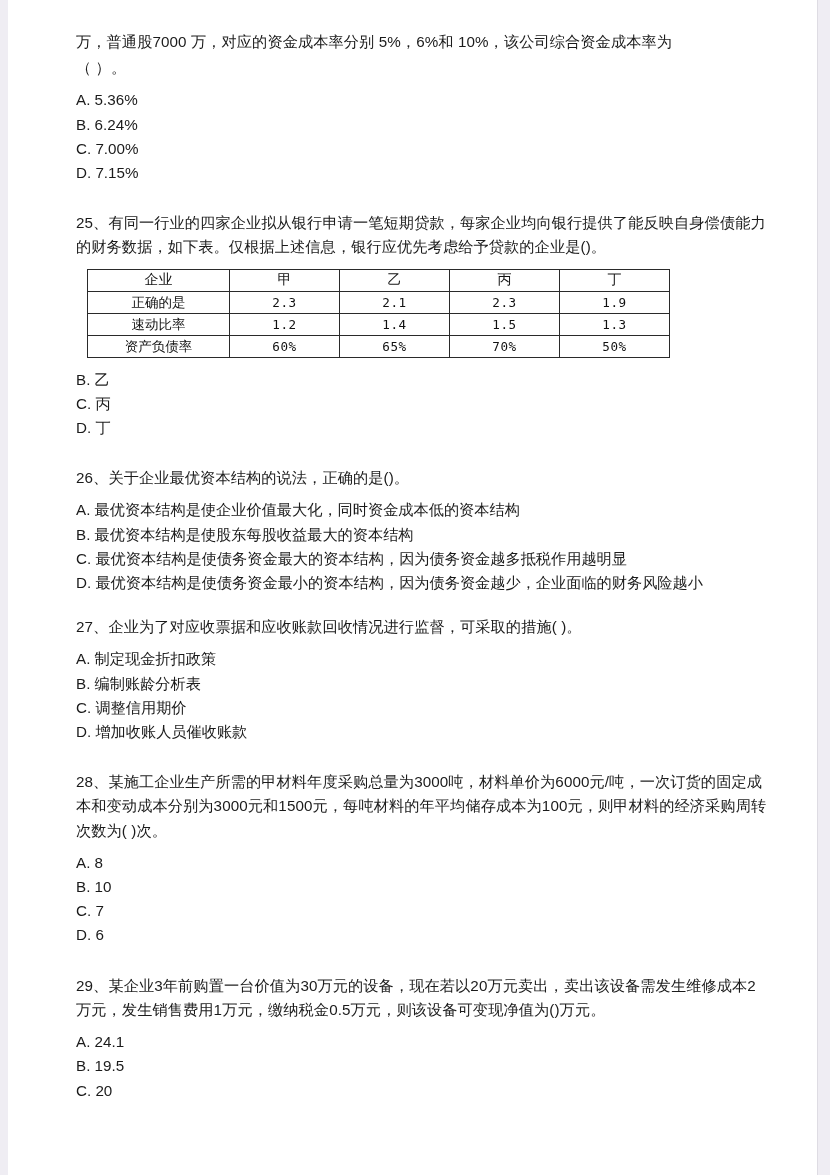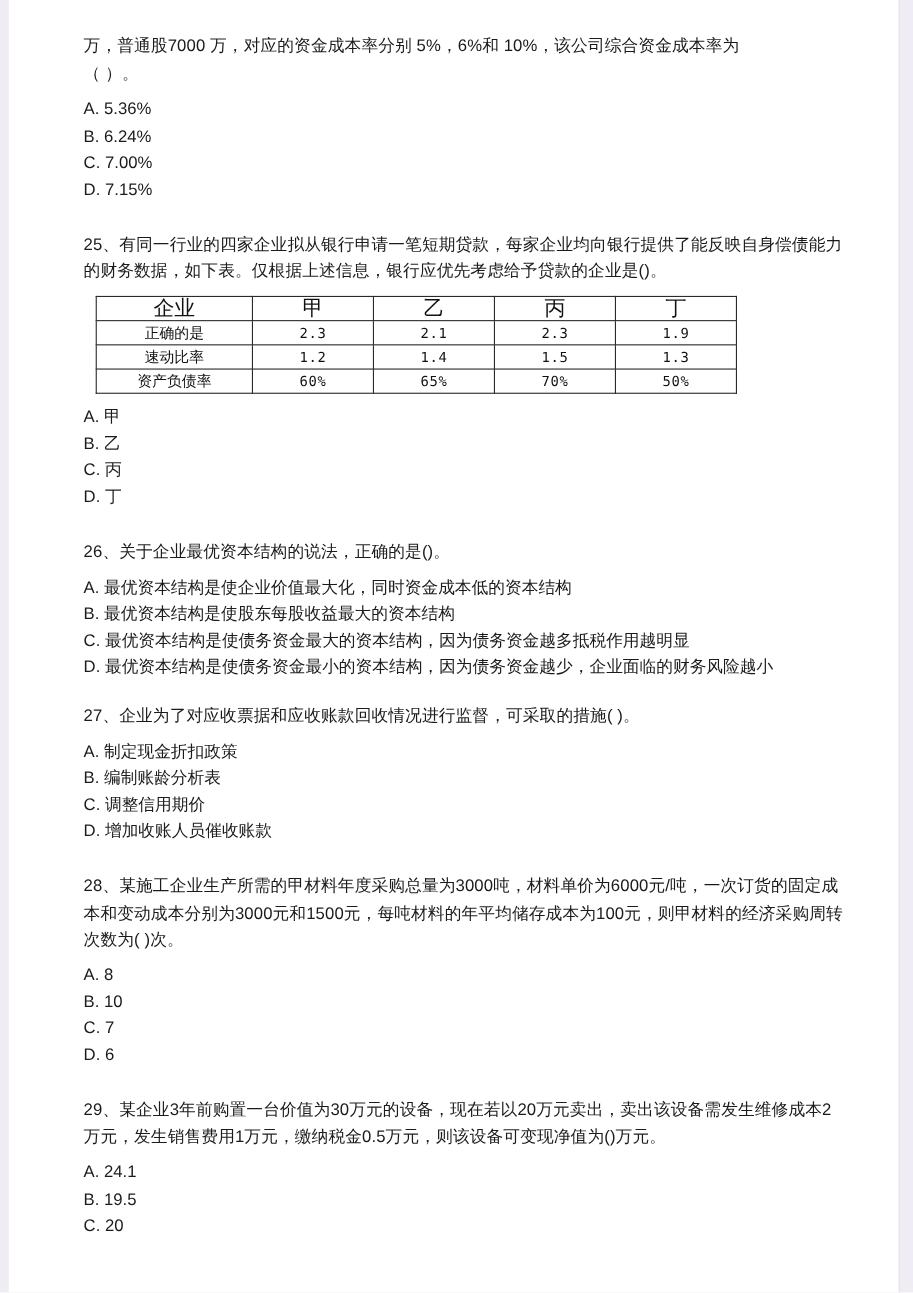--- a/index.html
+++ b/index.html
@@ -90,22 +90,22 @@
   table.ratio-table td.label-col {
     width: 137px;
   }
   table.ratio-table td.data-col {
     width: 105px;
     font-family: "DejaVu Sans Mono", "Liberation Mono", monospace;
     font-size: 12.6px;
     letter-spacing: 0.6px;
   }
   table.ratio-table td.head {
-    font-family: Liberation Sans, sans-serif;
-    font-size: 19px;
+    font-family: Liberation Mono, monospace;
+    font-size: 14px;
     letter-spacing: 0;
   }
 
   
   #footer {
     position: absolute;
     left: 0;
     top: 1197px;
     width: 810px;
     text-align: center;
@@ -165,21 +165,20 @@
                 <td class="label-col">资产负债率</td>
                 <td class="data-col">60%</td>
                 <td class="data-col">65%</td>
                 <td class="data-col">70%</td>
                 <td class="data-col">50%</td>
               </tr>
             </tbody>
           </table>
         </div>
 
-        <p class="opt">A. 甲</p>
         <p class="opt">B. 乙</p>
         <p class="opt">C. 丙</p>
         <p class="opt">D. 丁</p>
       </div>
 
       <div class="gap-xl"></div>
 
       <div class="q-block">
         <p class="para stem">26、关于企业最优资本结构的说法，正确的是()。</p>
         <div class="gap-sm"></div>

